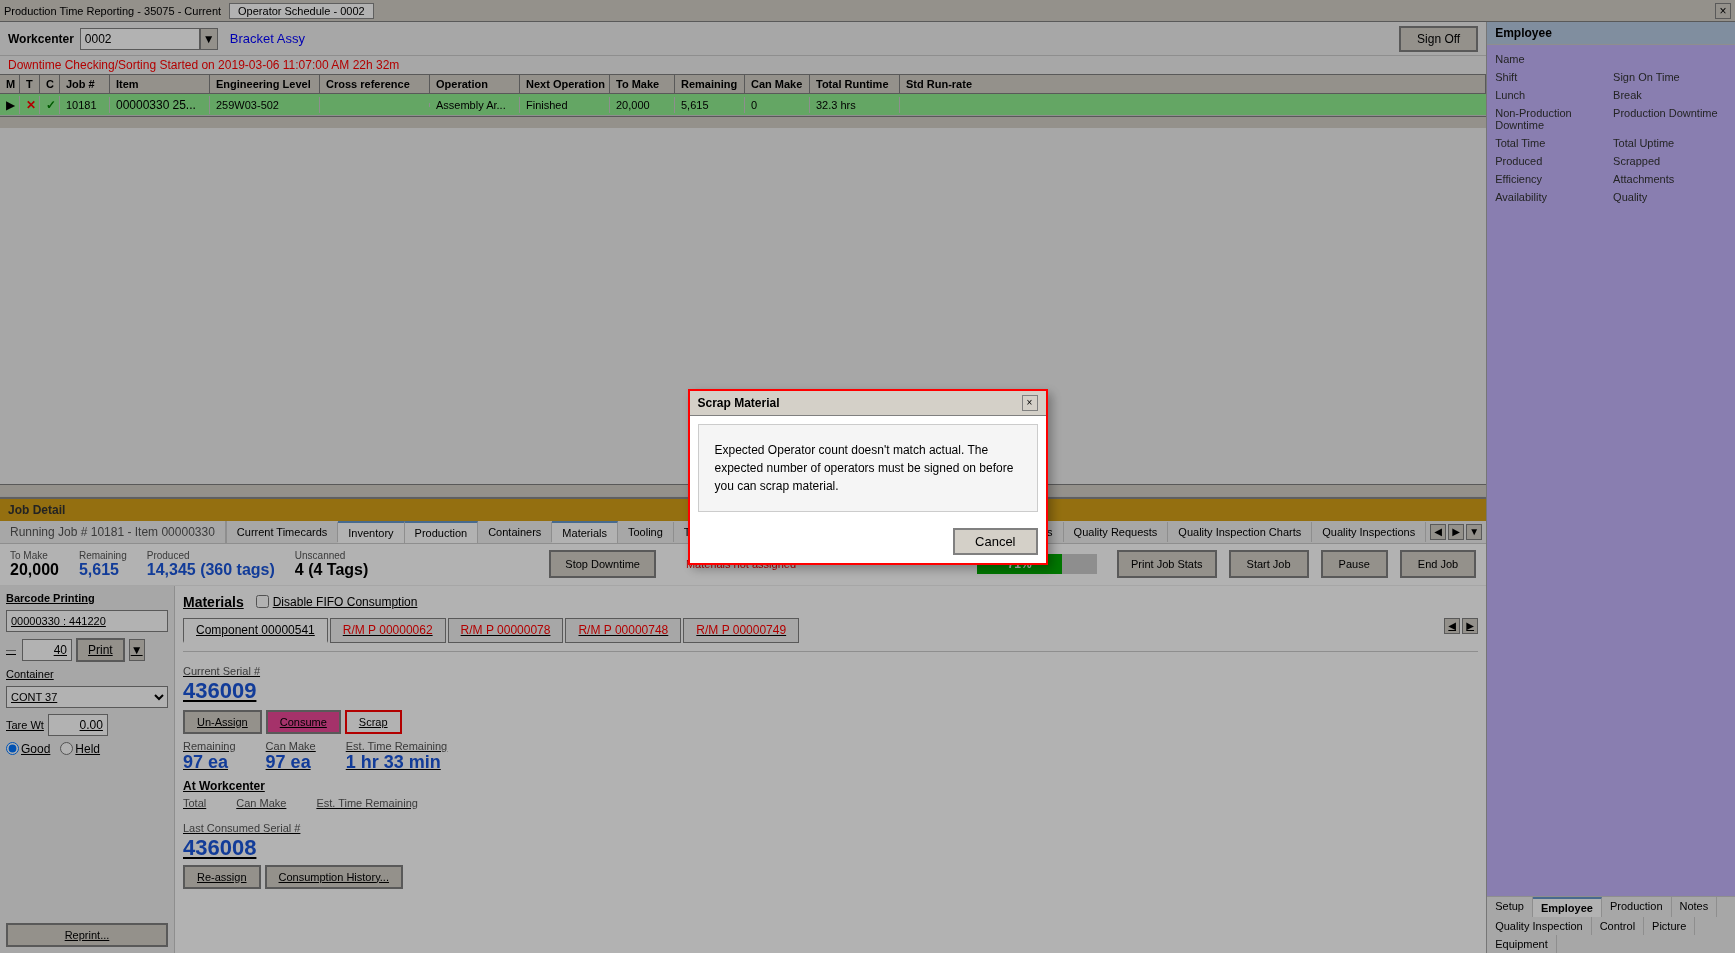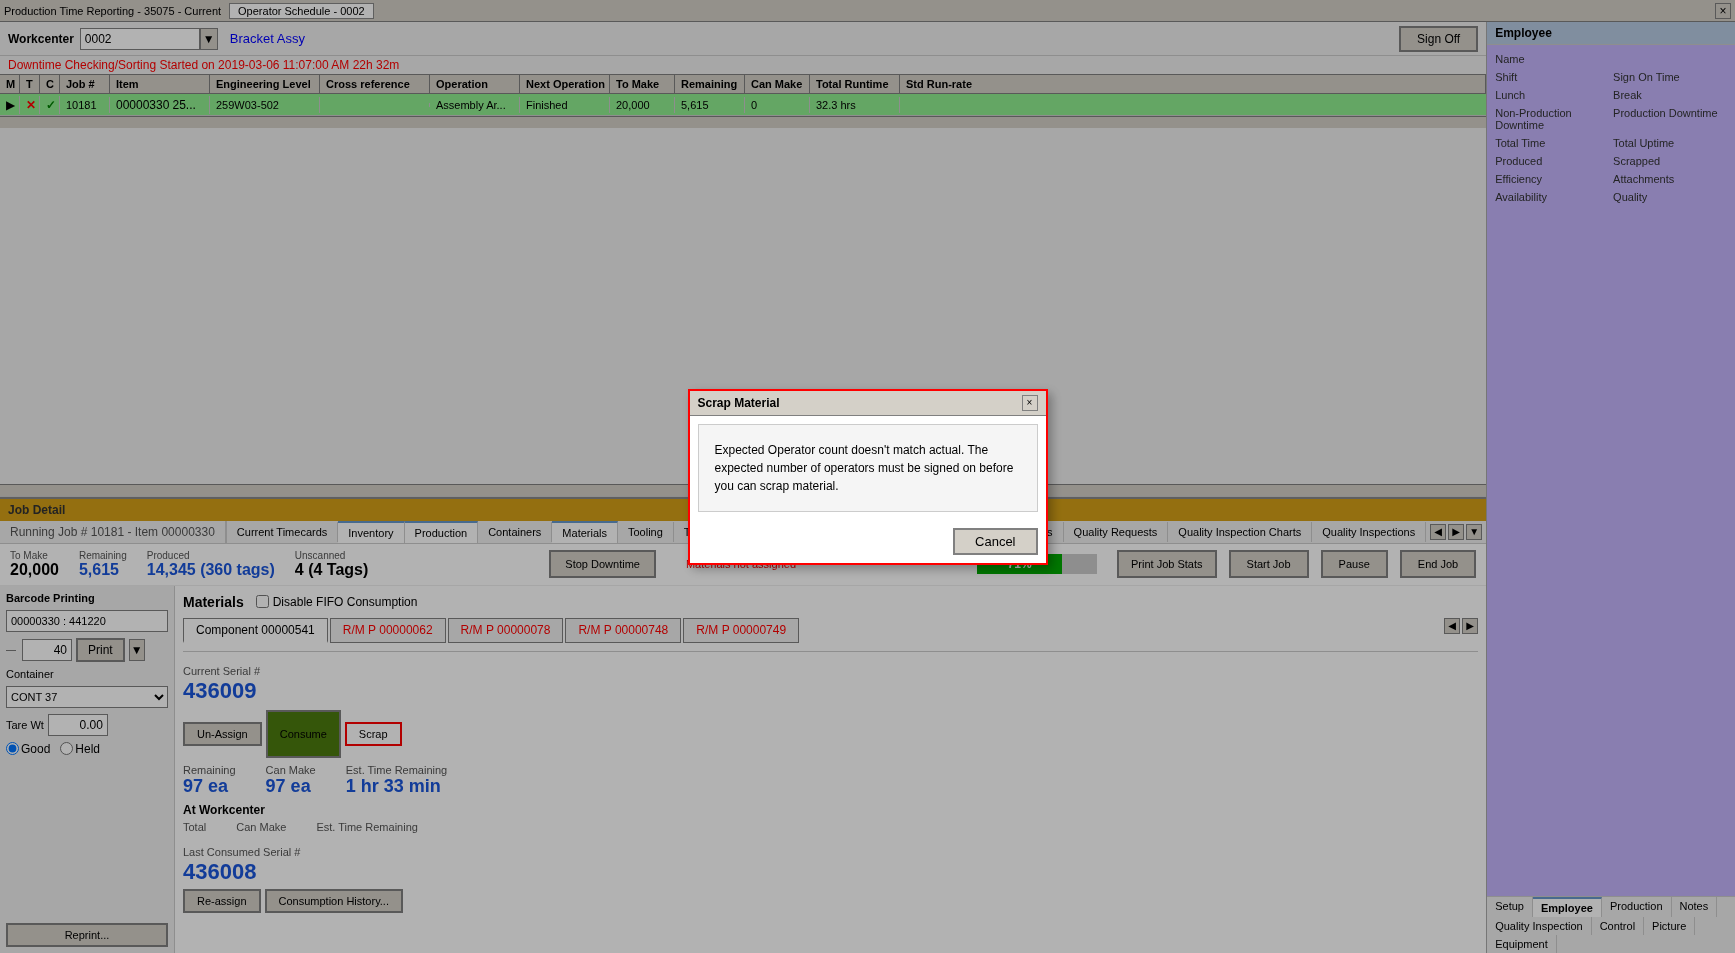--- a/index.html
+++ b/index.html
@@ -265,20 +265,21 @@
       background: #00aa00;
       display: flex; align-items: center; justify-content: center;
       color: white; font-size: 11px; font-weight: bold;
     }
 
     
     .content-area {
       display: flex;
       flex: 1;
       background: white;
+      text-decoration: underline;
     }
 
     
     .barcode-panel {
       width: 175px;
       background: #f0f0f0;
       border-right: 1px solid #ccc;
       padding: 6px;
       display: flex;
       flex-direction: column;
@@ -392,22 +393,22 @@
     .serial-number { font-size: 22px; font-weight: bold; color: #1a56db; }
     .serial-actions { display: flex; gap: 4px; margin: 6px 0; align-items: center; }
     .btn-unassign {
       padding: 4px 12px;
       background: #d4d0c8;
       border: 2px solid #808080;
       cursor: pointer;
       font-size: 11px;
     }
     .btn-consume {
-      padding: 16px 12px;
-      background: #4d7c0f;
+      padding: 4px 12px;
+      background: #ec4899;
       border: 2px solid #808080;
       cursor: pointer;
       font-size: 11px;
     }
     .btn-scrap {
       padding: 4px 12px;
       background: white;
       border: 2px solid red;
       cursor: pointer;
       font-size: 11px;

